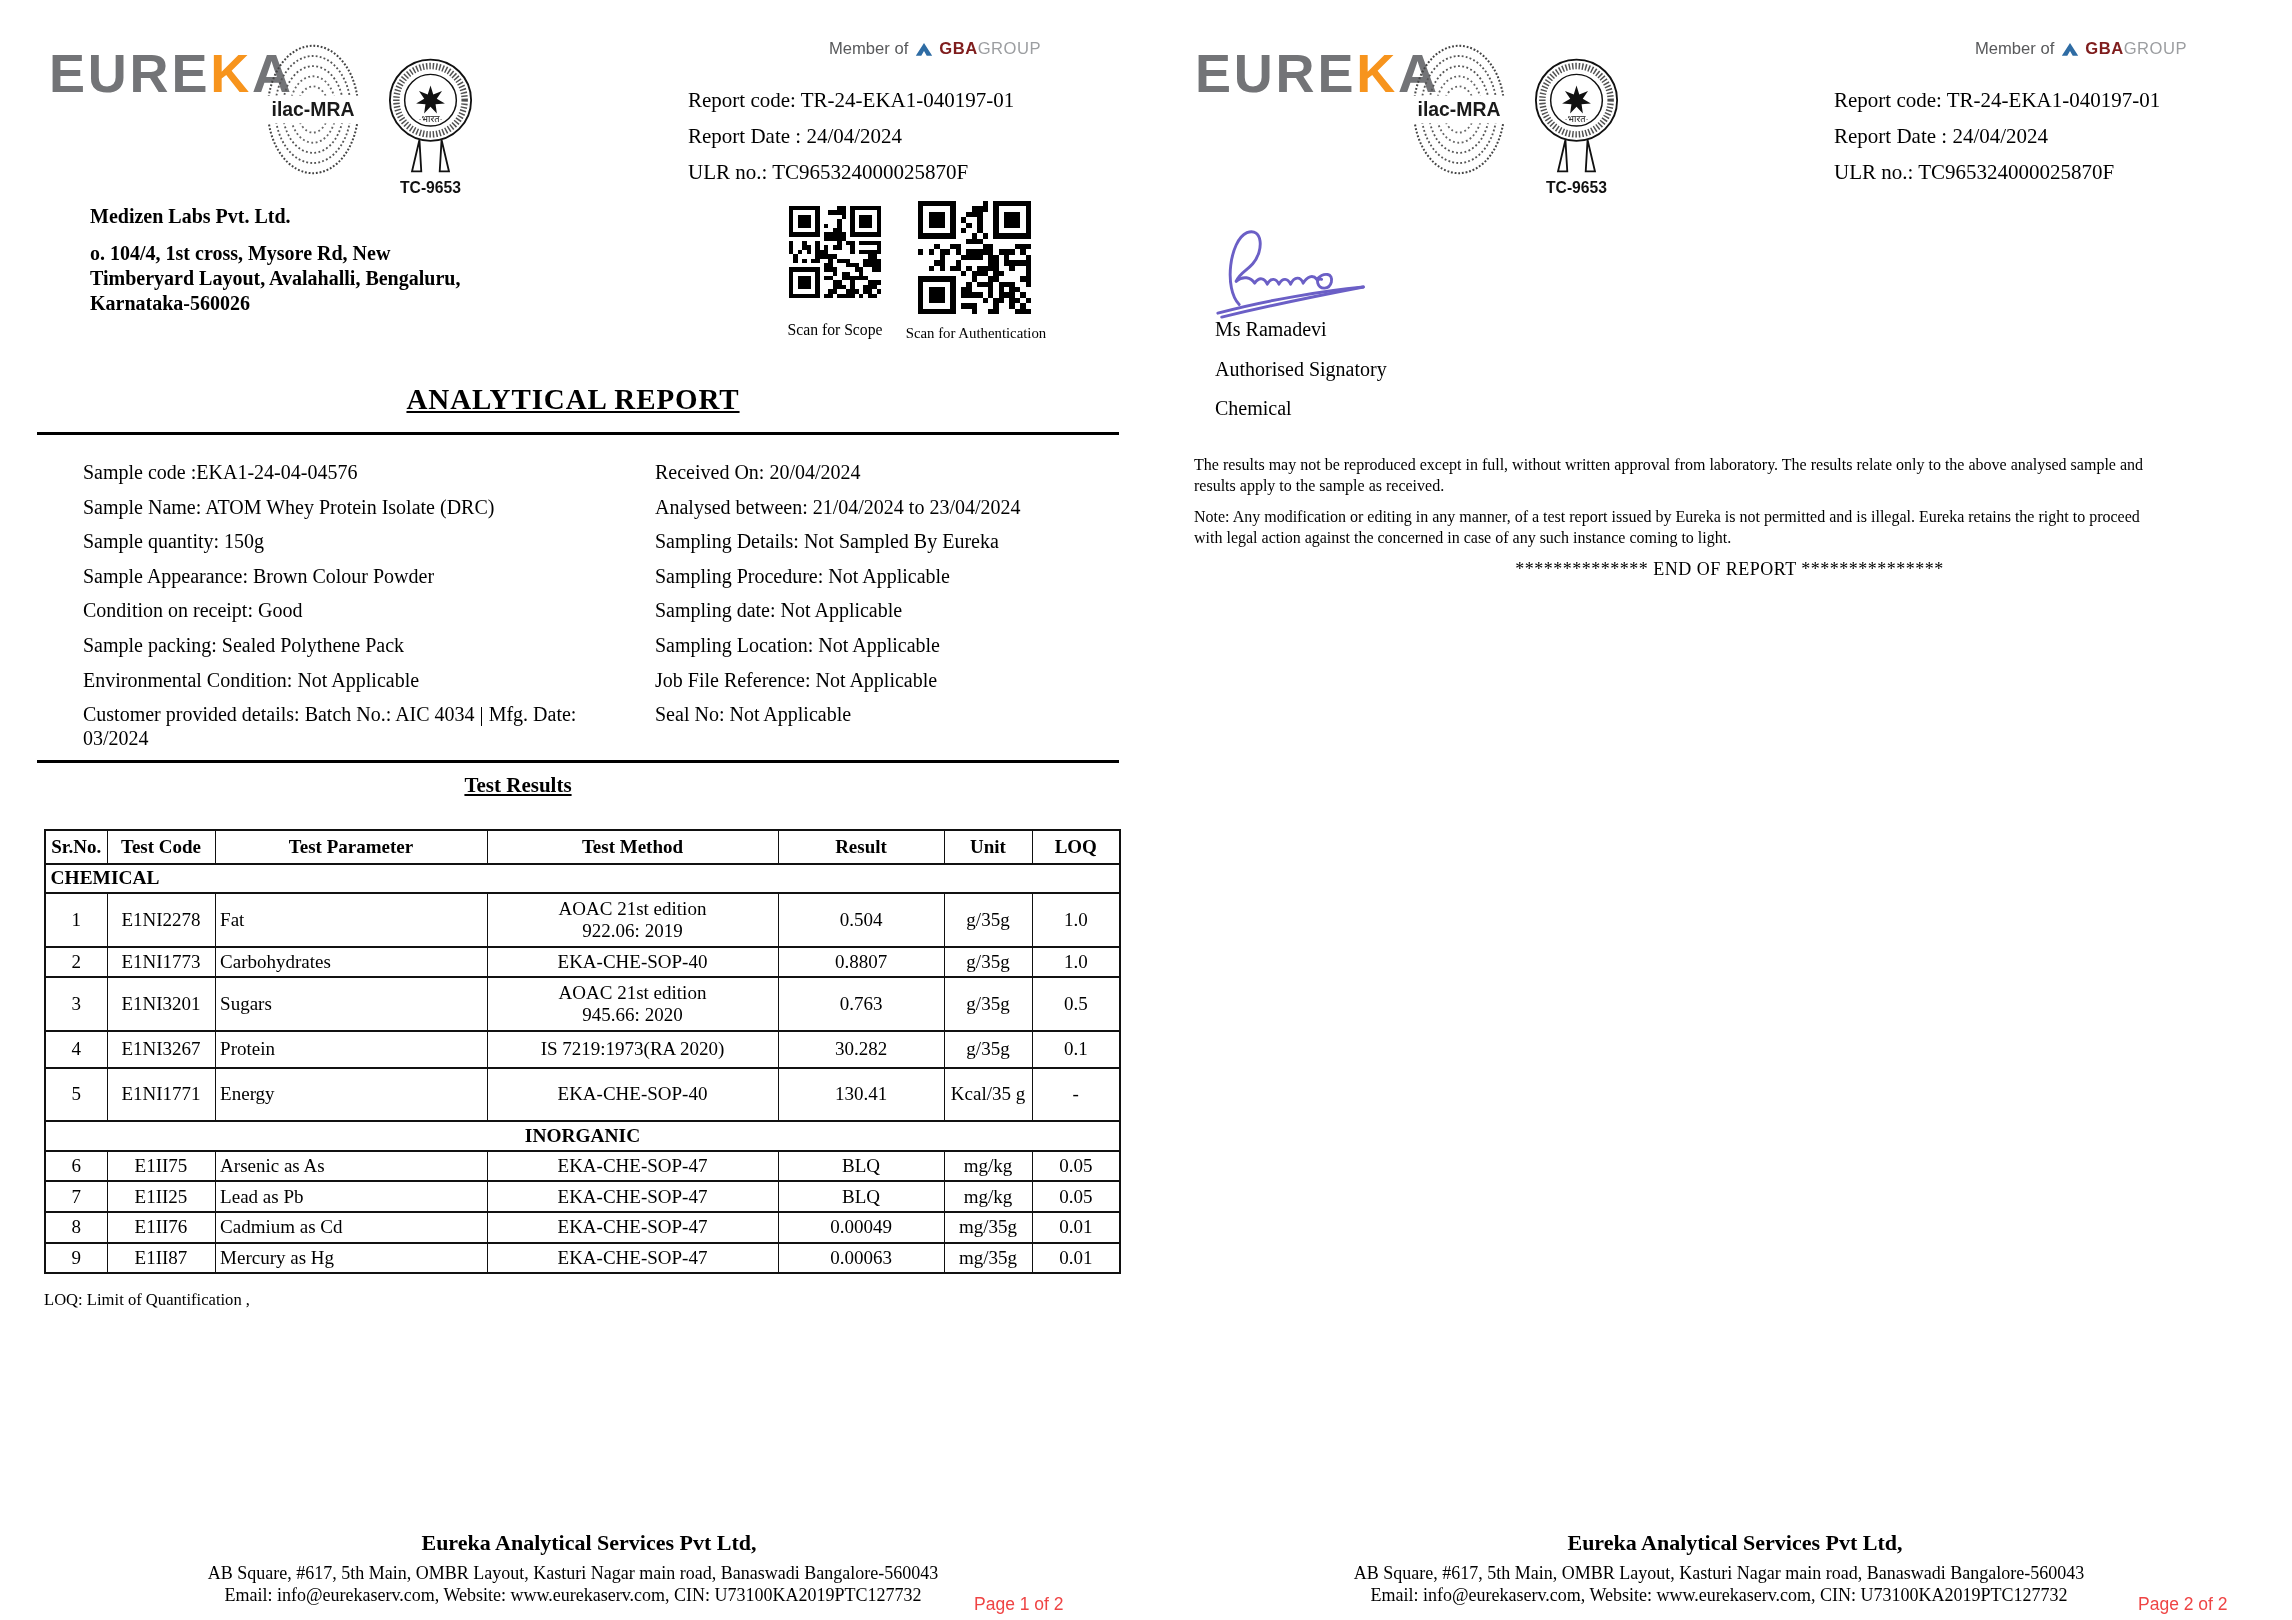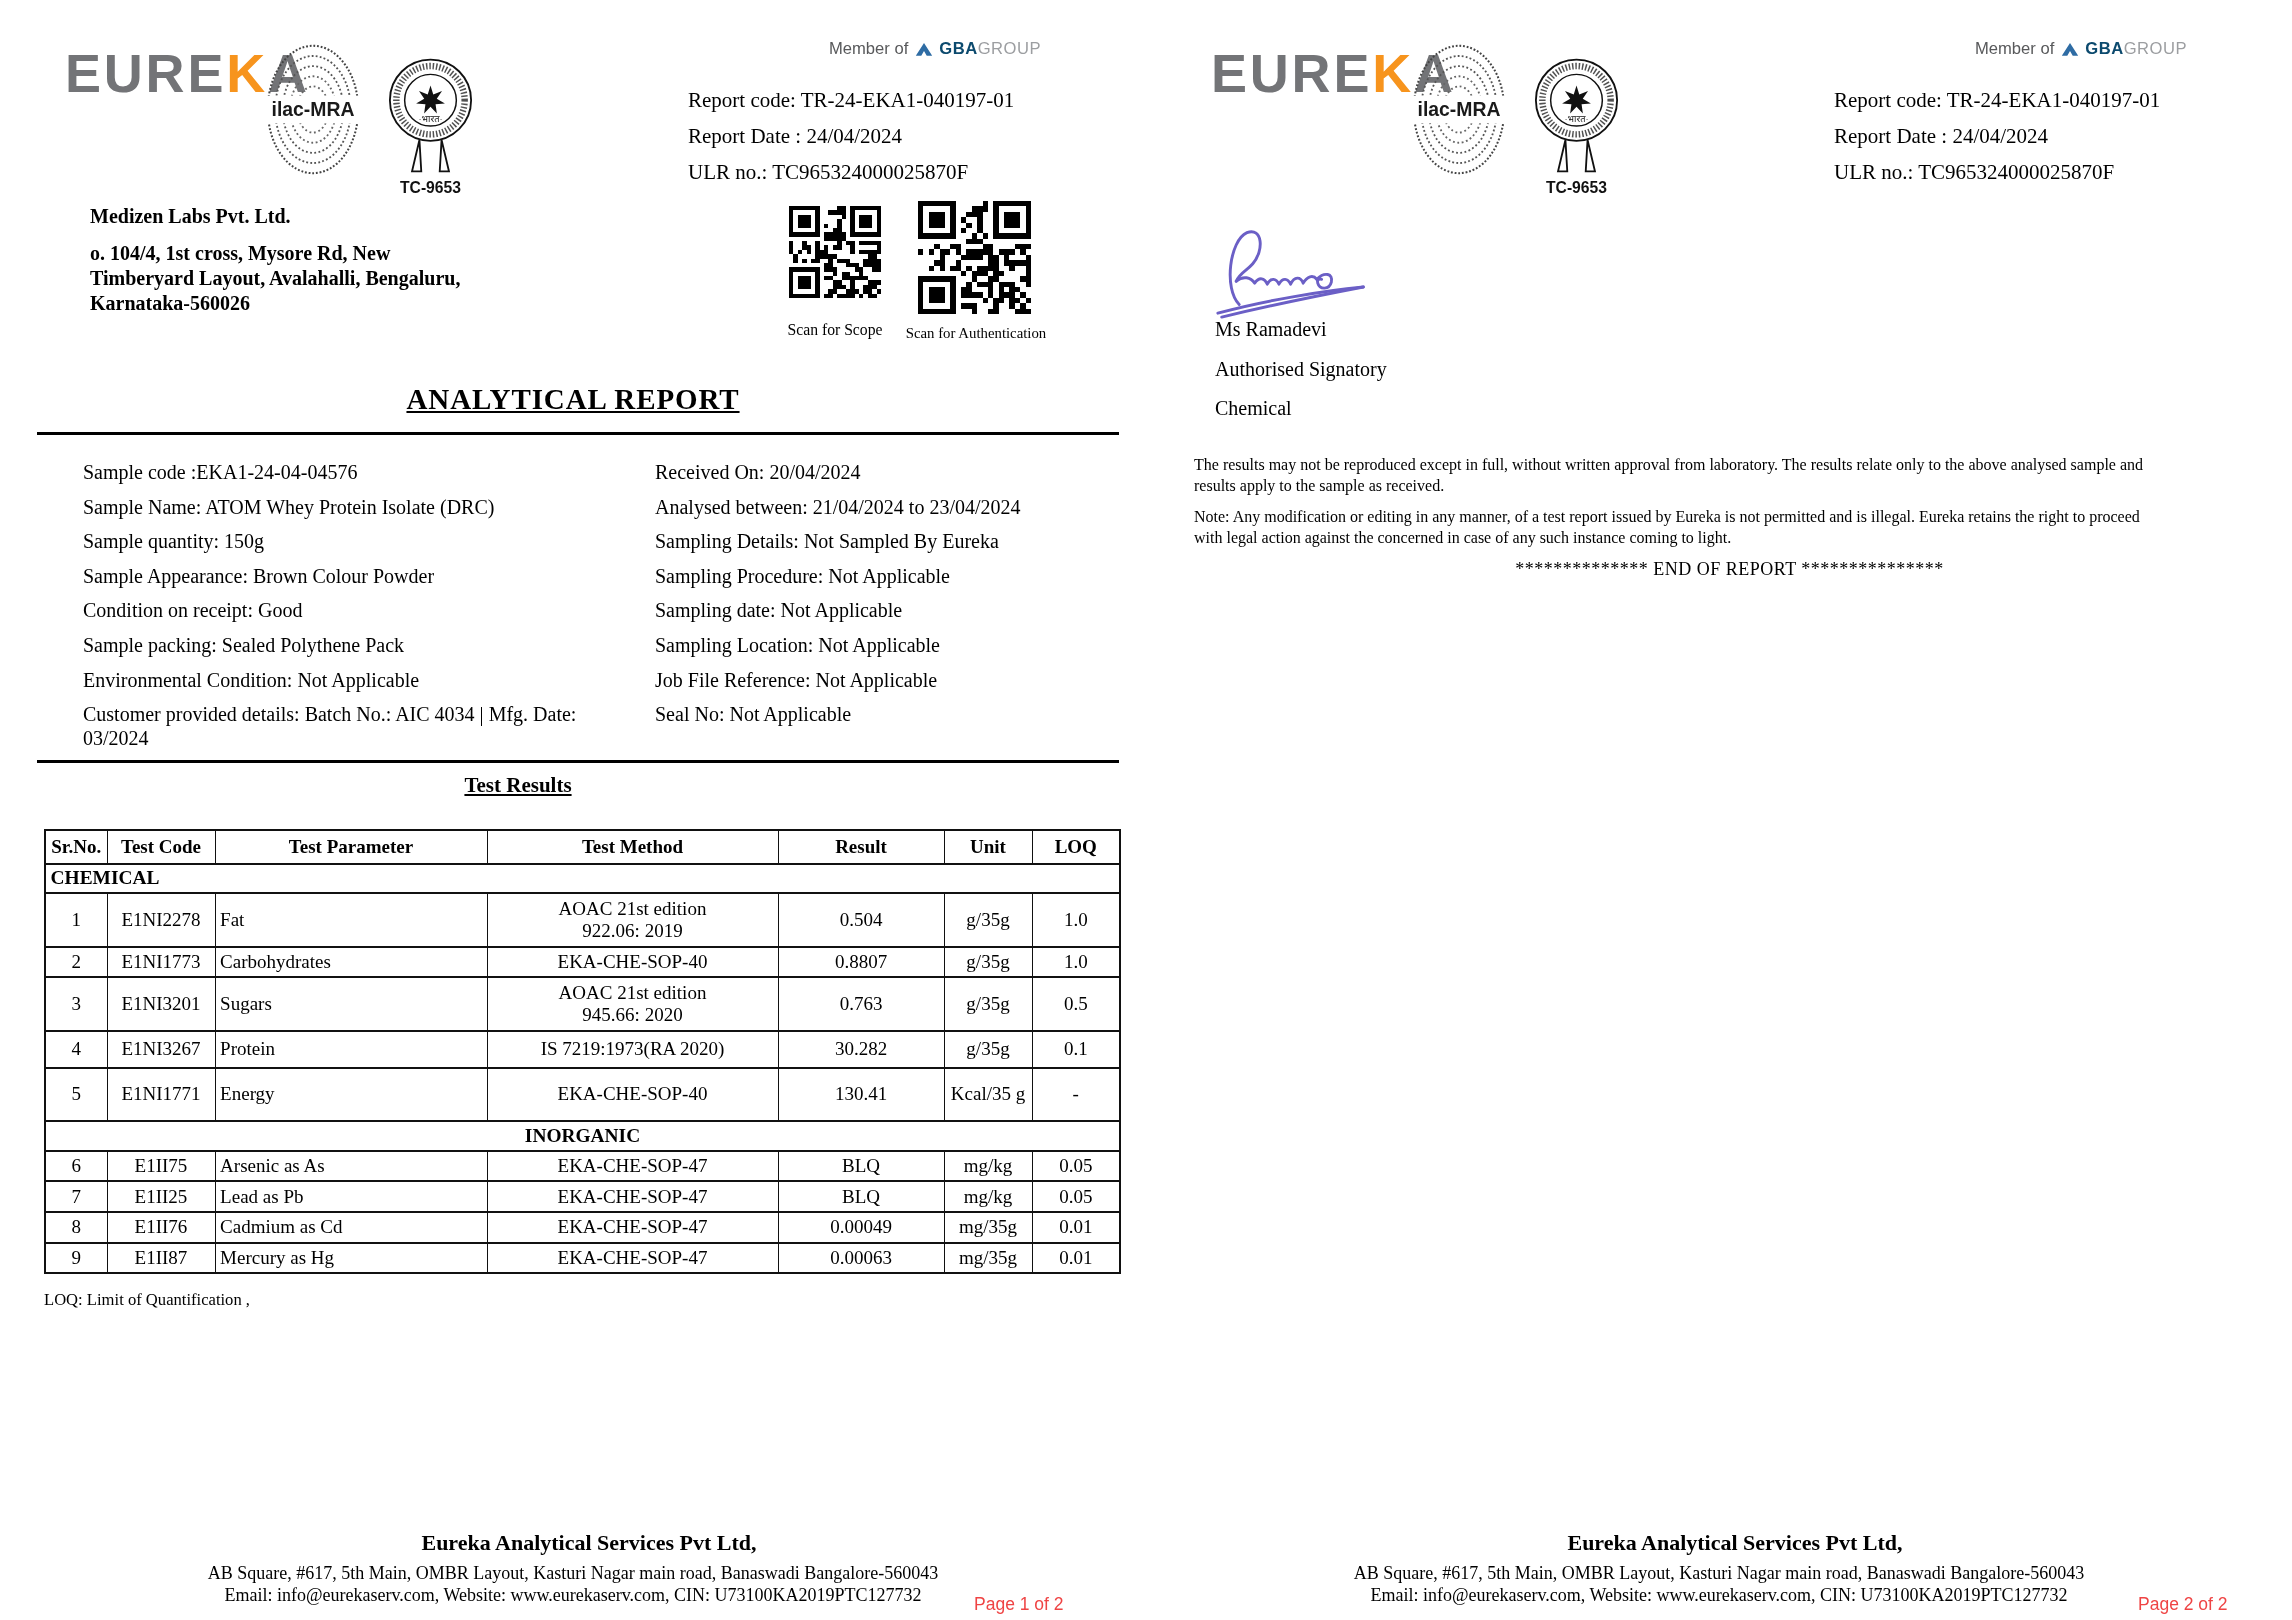--- a/index.html
+++ b/index.html
@@ -2,24 +2,24 @@
 <html style="font-size:14.8px"><head>
 <meta charset="utf-8">
 <style>
   html,body{margin:0;padding:0;background:#ffffff;}
   body{width:2293px;height:1621px;position:relative;font-family:"Liberation Serif",serif;color:#000;}
   .page{position:absolute;top:0;width:1146px;height:1621px;background:#fff;overflow:hidden;}
   #page1{left:0;} #page2{left:1146px;}
   .abs{position:absolute;}
 
   
-  .eureka{font-family:"Liberation Sans",sans-serif;font-weight:bold;font-size:54px;letter-spacing:2.8px;color:#737477;line-height:1;margin-left:16px;}
+  .eureka{font-family:"Liberation Sans",sans-serif;font-weight:bold;font-size:54px;letter-spacing:2.8px;color:#737477;line-height:1;}
   .eureka .k-accent{color:#F7941D;}
   .member-row{display:flex;align-items:center;gap:5.5px;font-family:"Liberation Sans",sans-serif;font-size:16.6px;color:#58595b;}
-  .gba-bold{color:#0c4a6e;font-weight:bold;letter-spacing:0.5px;}
+  .gba-bold{color:#7f1d1d;font-weight:bold;letter-spacing:0.5px;}
   .gba-light{color:#9c9ea1;letter-spacing:0.5px;}
 
   .report-lines div{font-size:21px;margin-bottom:11px;white-space:nowrap;}
 
   .cust-name{font-weight:bold;font-size:20px;margin-bottom:13px;}
   .cust-addr div{font-weight:bold;font-size:20px;line-height:25px;}
 
   .qr-box{background:#fff;}
   .qr-label{font-size:15.7px;text-align:center;}
 

